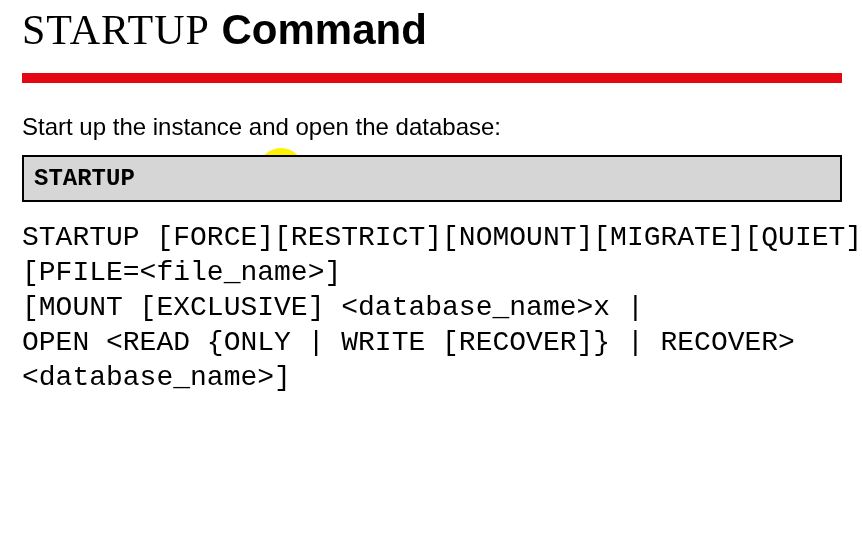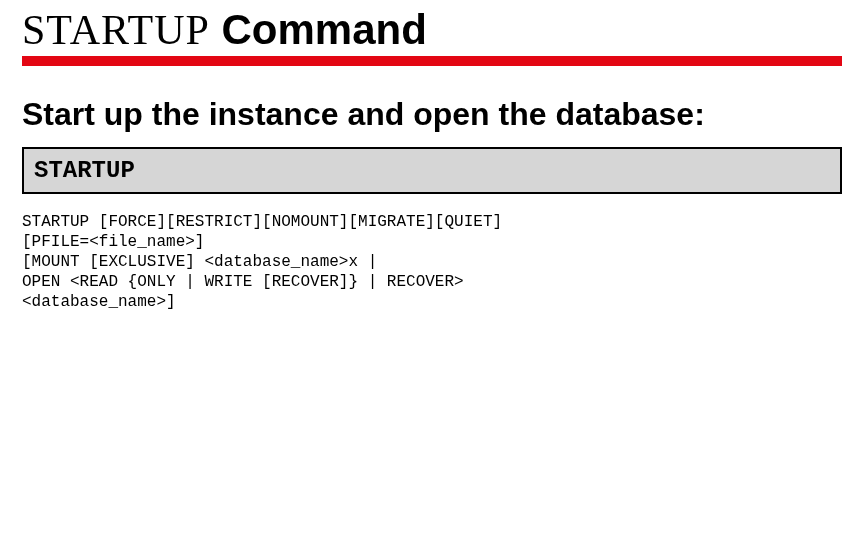--- a/index.html
+++ b/index.html
@@ -15,55 +15,55 @@
   .page {
     position: relative;
     padding: 8px 20px 20px 22px;
     box-sizing: border-box;
     width: 862px;
     height: 535px;
   }
   .title-line {
     font-size: 42px;
     line-height: 1.05;
-    margin: 0 0 4px 0;
+    margin: 0 0 21px 0;
     white-space: nowrap;
   }
   .title-thin {
     font-family: "Times New Roman", Times, serif;
     font-weight: 400;
     letter-spacing: 1px;
   }
   .title-bold {
     font-family: Arial, Helvetica, sans-serif;
     font-weight: 900;
   }
   .red-rule {
     height: 10px;
     background: #e30613;
     margin: 2px 0 30px 0;
   }
   .subhead {
-    font-size: 32px;
-    font-weight: 700;
+    font-size: 24px;
+    font-weight: 400;
     margin: 0 0 14px 0;
   }
   .code-box {
     border: 2px solid #000;
     background: #d6d6d6;
     padding: 8px 10px;
     font-family: "Courier New", Courier, monospace;
     font-size: 24px;
     font-weight: 700;
     margin-bottom: 18px;
     white-space: pre;
   }
   .syntax-block {
     font-family: "Courier New", Courier, monospace;
-    font-size: 16px;
+    font-size: 28px;
     font-weight: 400;
     line-height: 1.25;
     white-space: pre;
     margin-top: 8px;
   }
   .pointer-dot {
     position: absolute;
     width: 46px;
     height: 46px;
     background: #fff200;

